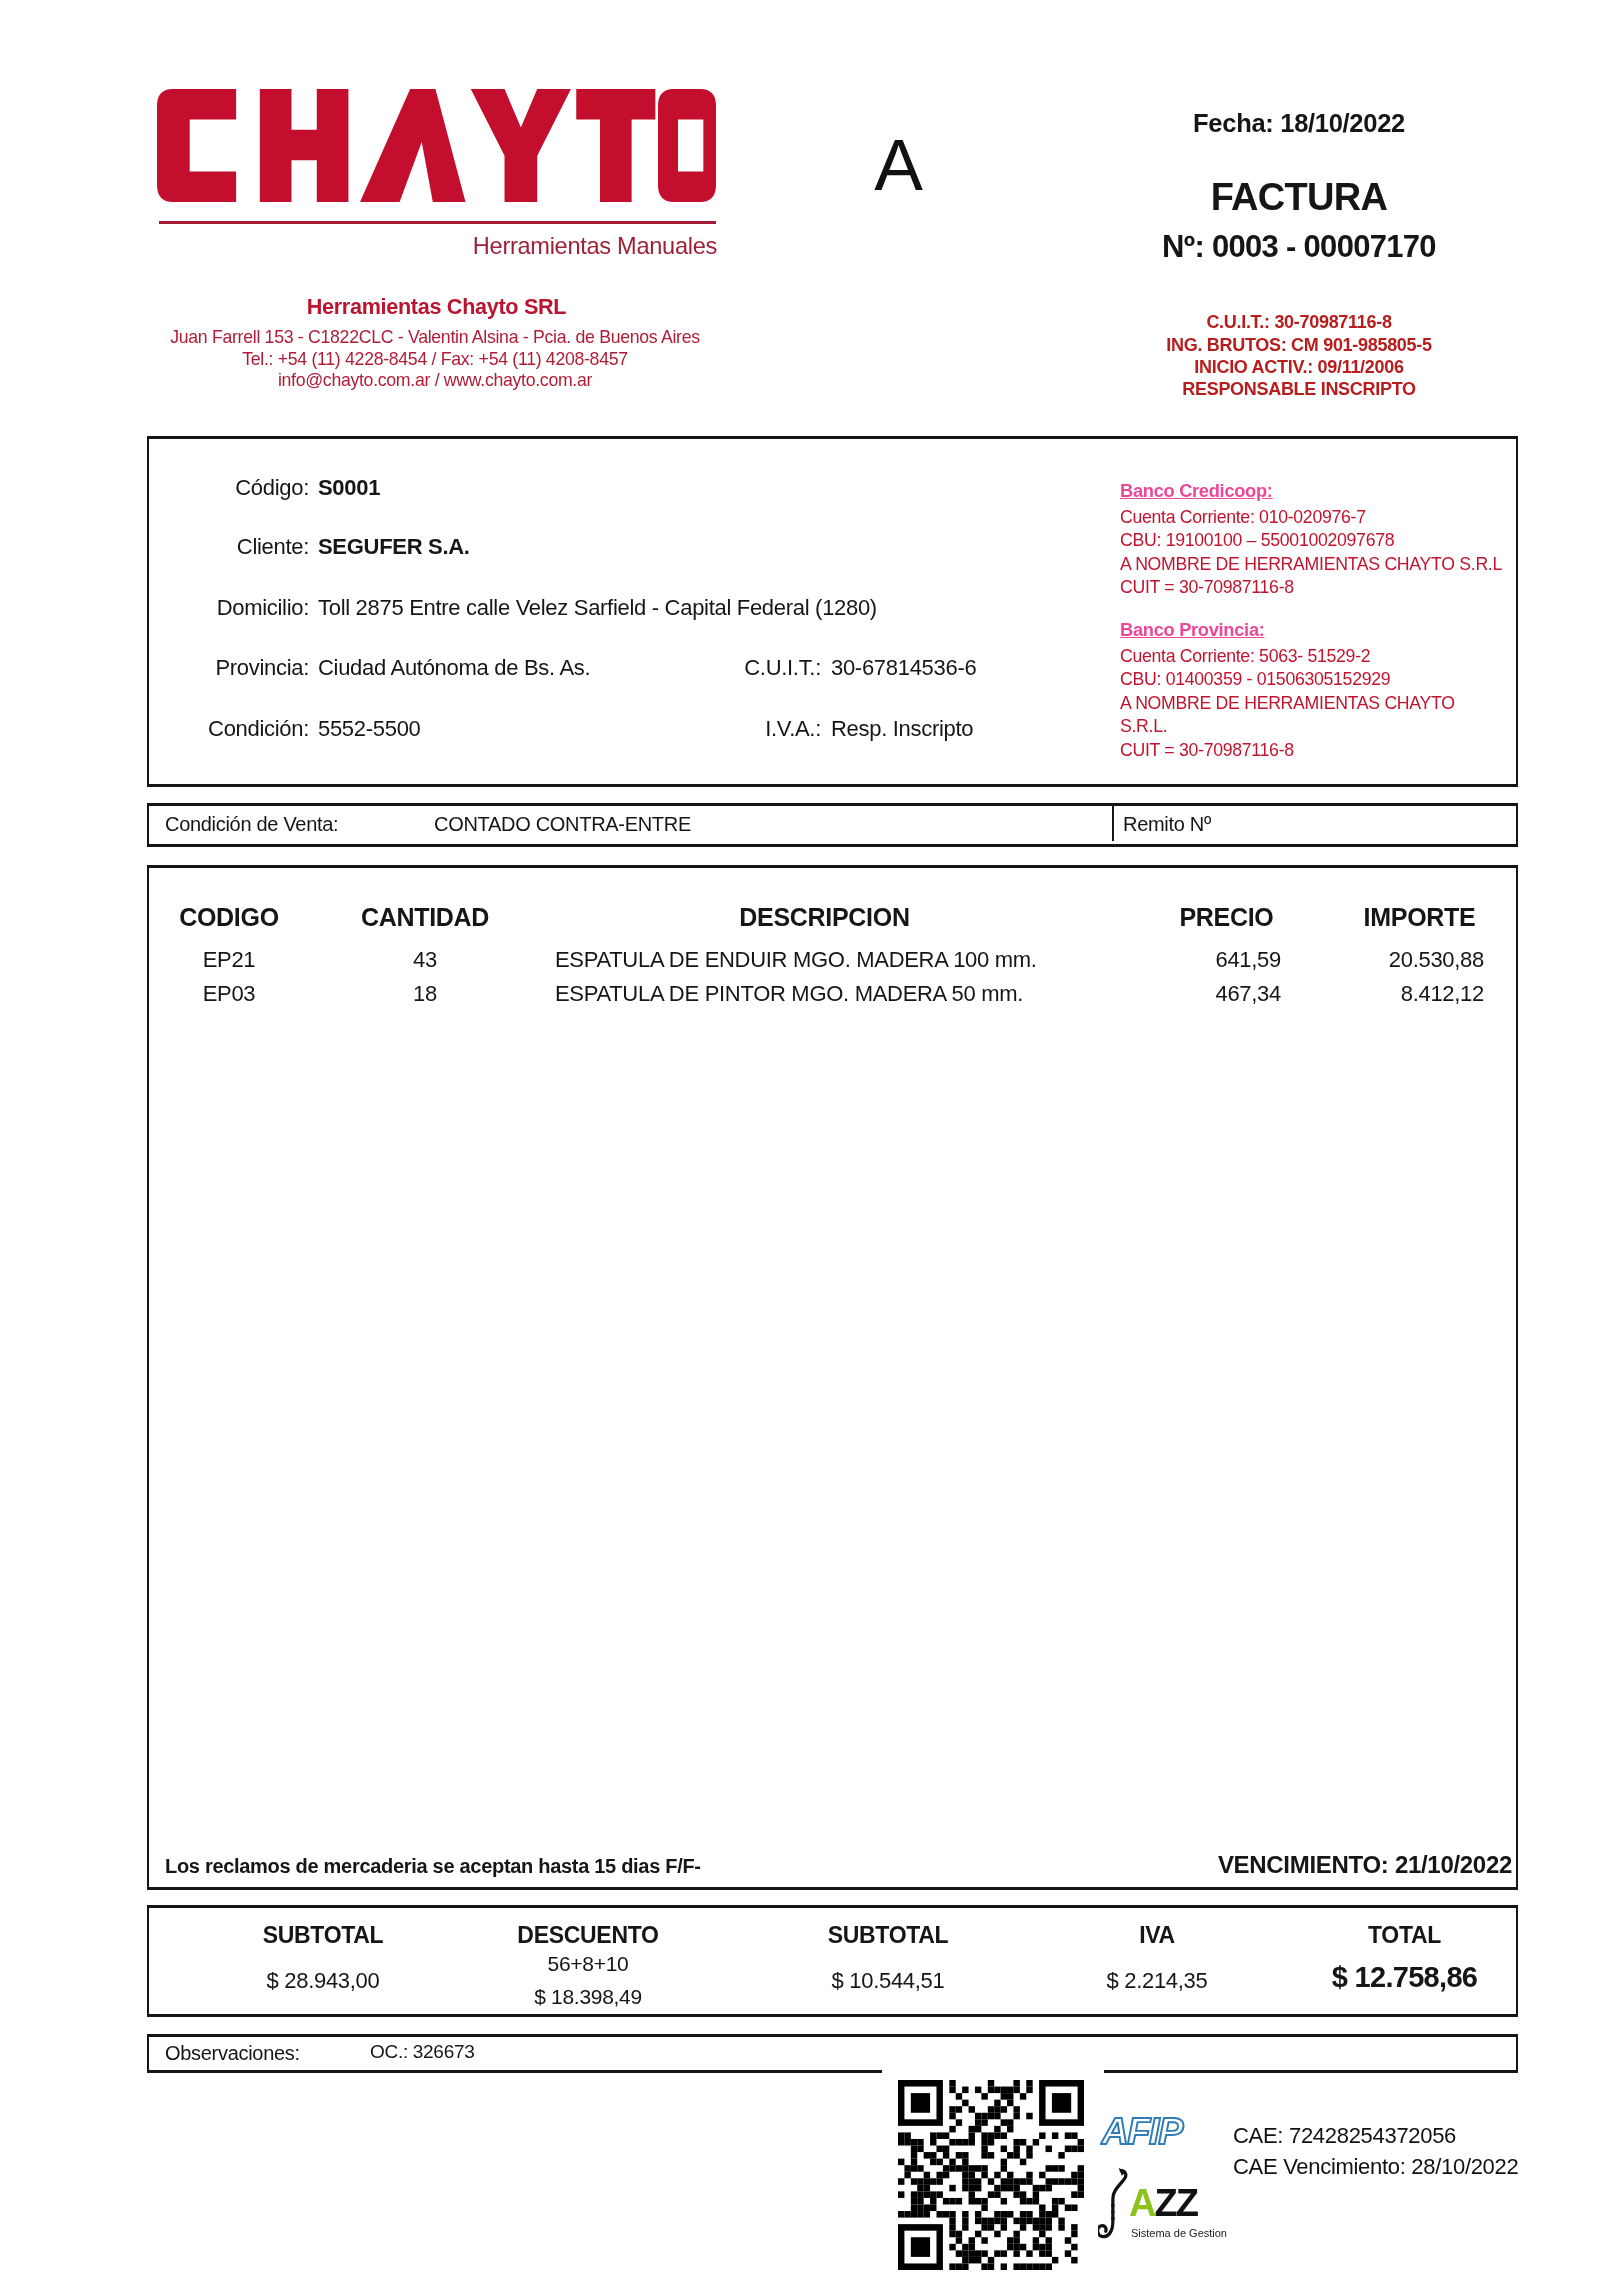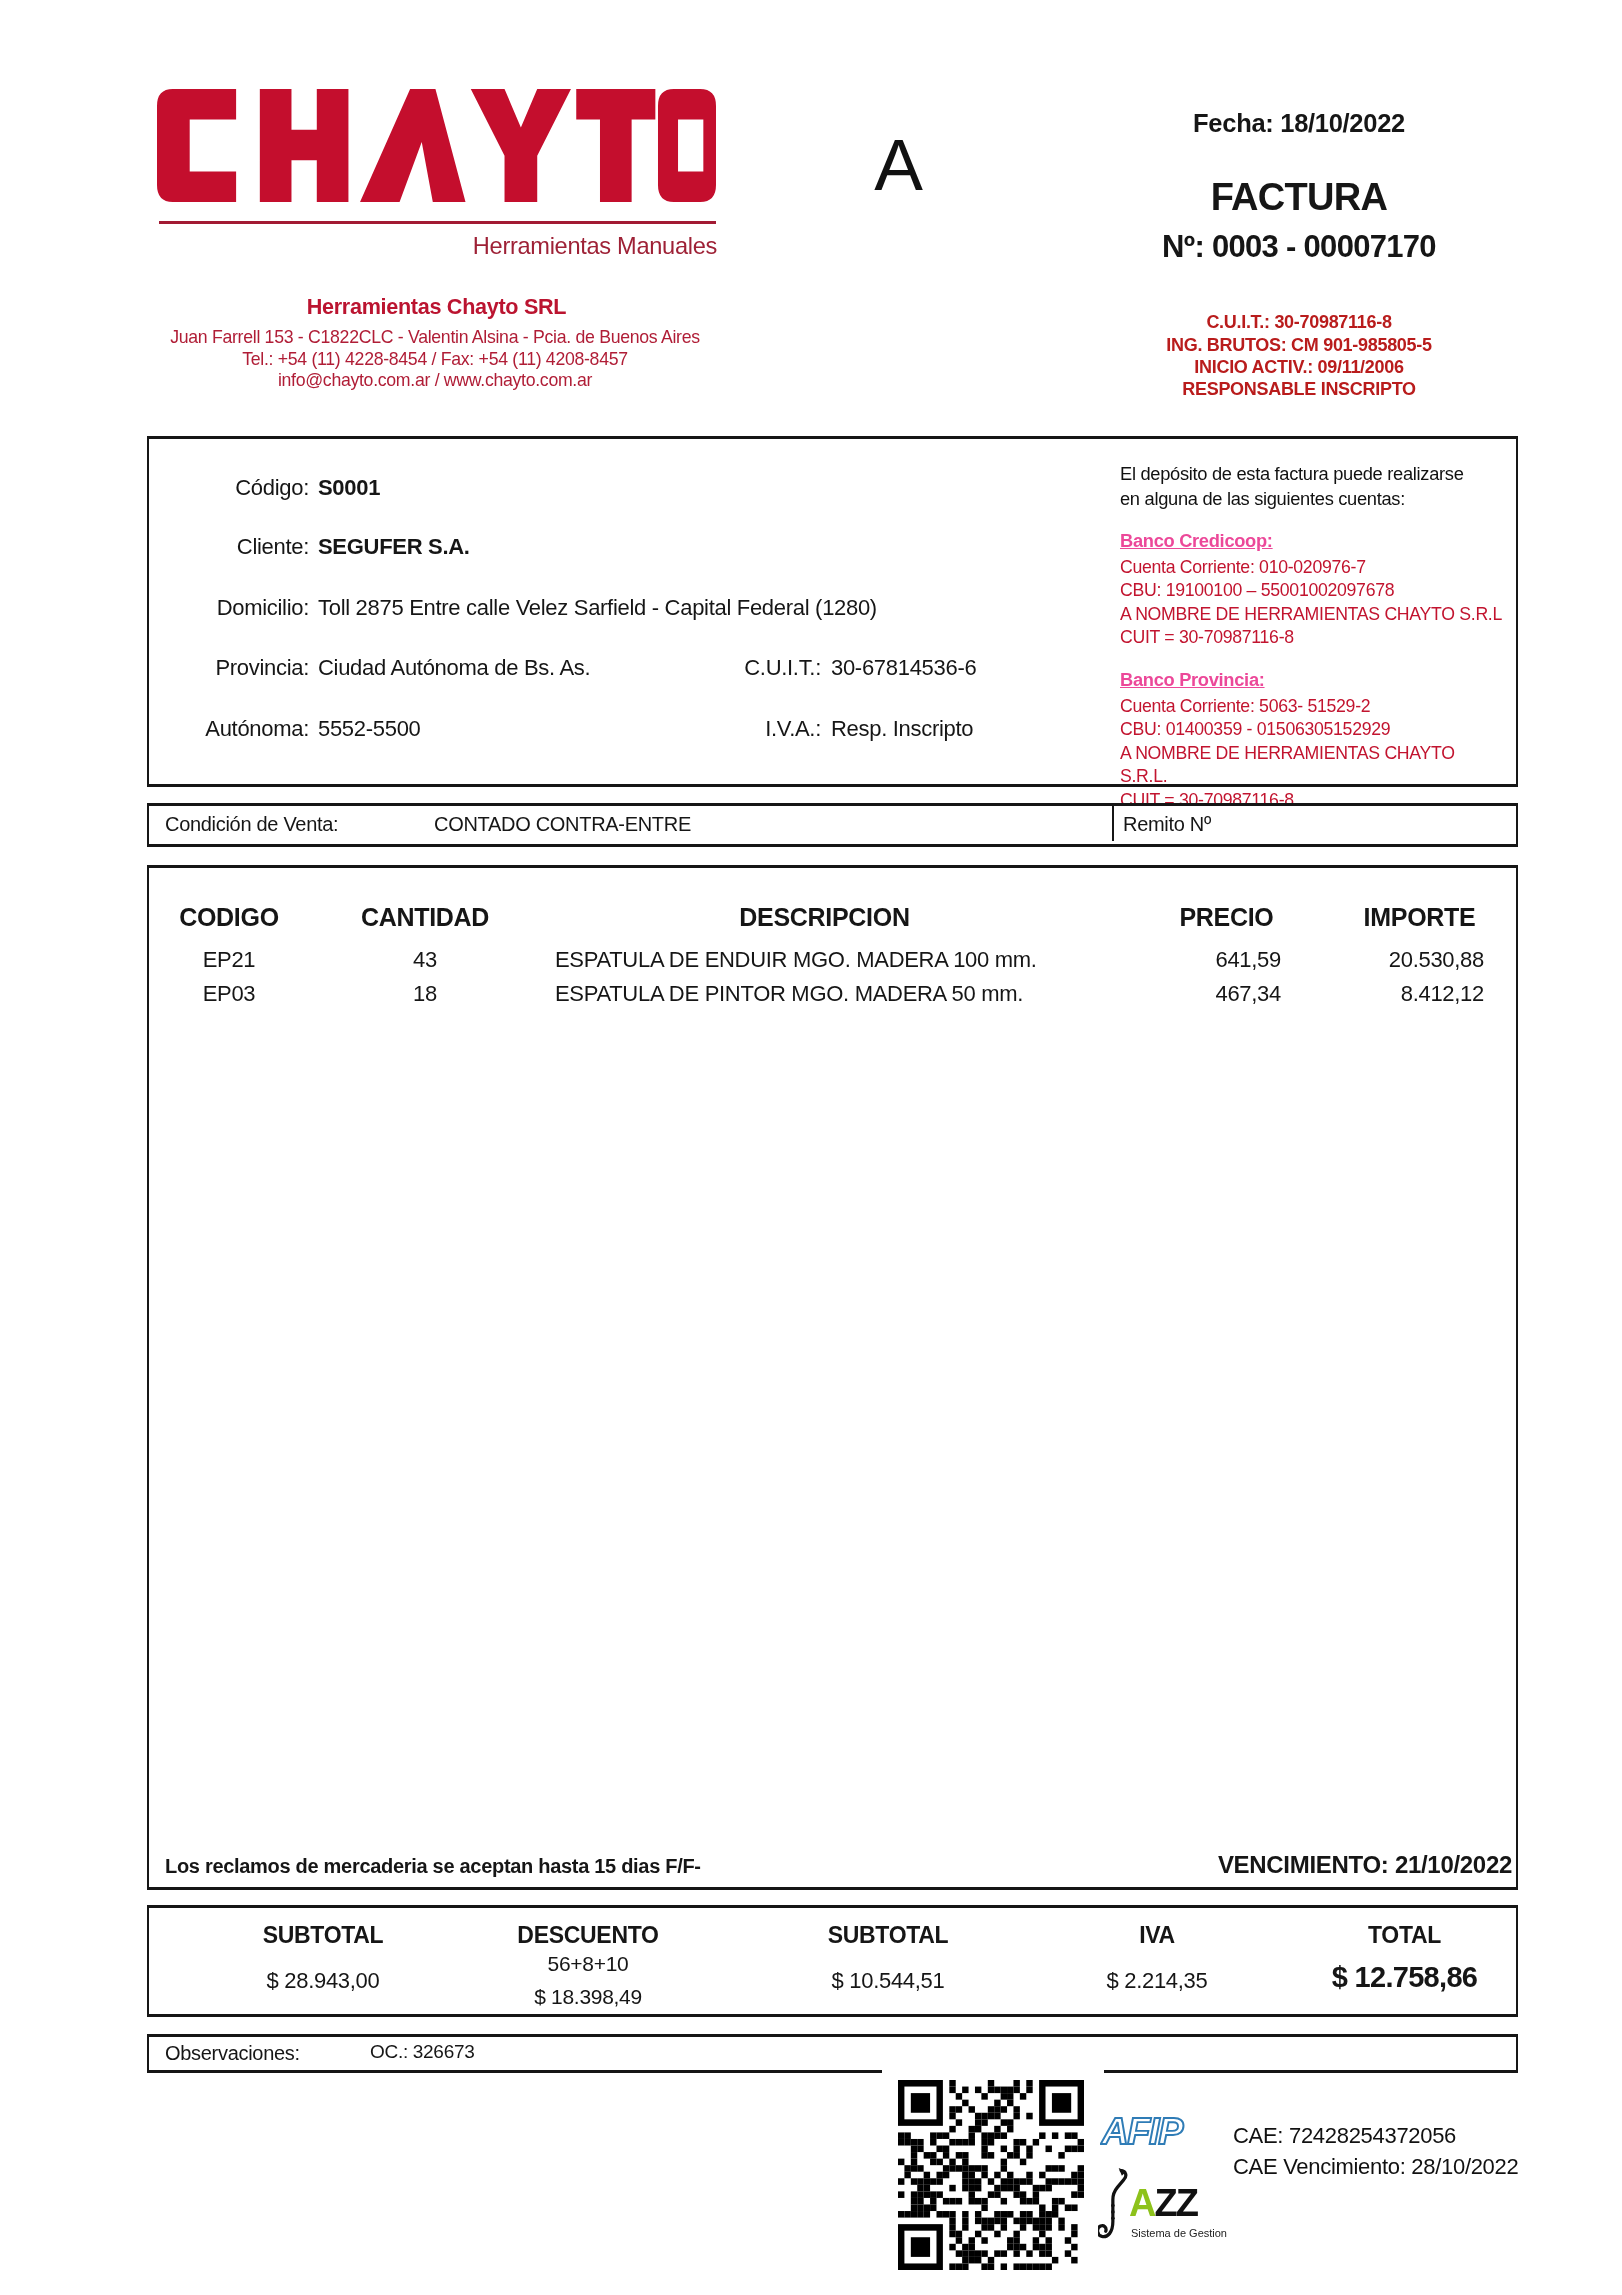--- a/index.html
+++ b/index.html
@@ -93,27 +93,26 @@
   <div class="abs c-value bold" style="left:318px; top:534px;">SEGUFER S.A.</div>
 
   <div class="abs c-label" style="left:157px; top:595px; width:152px;">Domicilio:</div>
   <div class="abs c-value" style="left:318px; top:595px;">Toll 2875 Entre calle Velez Sarfield - Capital Federal (1280)</div>
 
   <div class="abs c-label" style="left:157px; top:655px; width:152px;">Provincia:</div>
   <div class="abs c-value" style="left:318px; top:655px;">Ciudad Autónoma de Bs. As.</div>
   <div class="abs c-label" style="left:680px; top:655px; width:141px;">C.U.I.T.:</div>
   <div class="abs c-value" style="left:831px; top:655px;">30-67814536-6</div>
 
-  <div class="abs c-label" style="left:157px; top:716px; width:152px;">Autónoma:</div>
+  <div class="abs c-label" style="left:157px; top:716px; width:152px;">Condición:</div>
   <div class="abs c-value" style="left:318px; top:716px;">5552-5500</div>
   <div class="abs c-label" style="left:680px; top:716px; width:141px;">I.V.A.:</div>
   <div class="abs c-value" style="left:831px; top:716px;">Resp. Inscripto</div>
 
   <div class="abs dep" style="left:1120px; top:461px;">
-    <div style="width:357px;">El depósito de esta factura puede realizarse en alguna de las siguientes cuentas:</div>
     <div>
       <div class="bank-name">Banco Credicoop:</div>
       <div class="bank-line">Cuenta Corriente: 010-020976-7</div>
       <div class="bank-line">CBU: 19100100 – 55001002097678</div>
       <div class="bank-line">A NOMBRE DE HERRAMIENTAS CHAYTO S.R.L</div>
       <div class="bank-line">CUIT = 30-70987116-8</div>
     </div>
     <div>
       <div class="bank-name">Banco Provincia:</div>
       <div class="bank-line">Cuenta Corriente: 5063- 51529-2</div>

